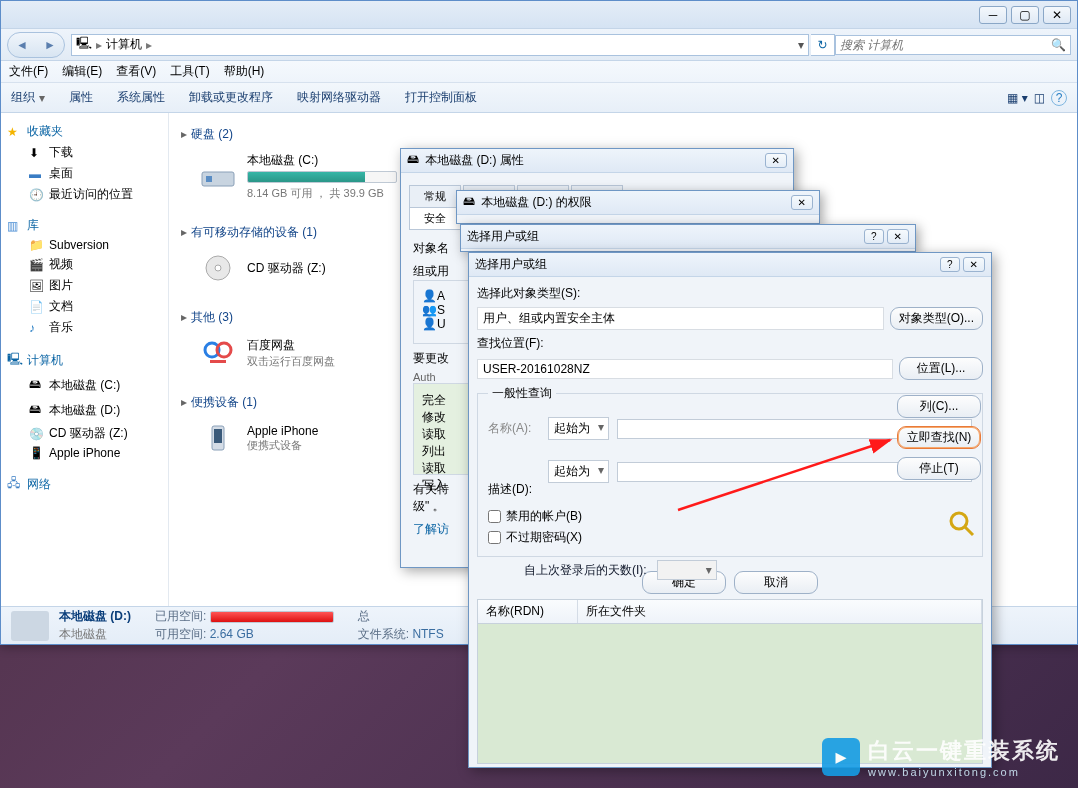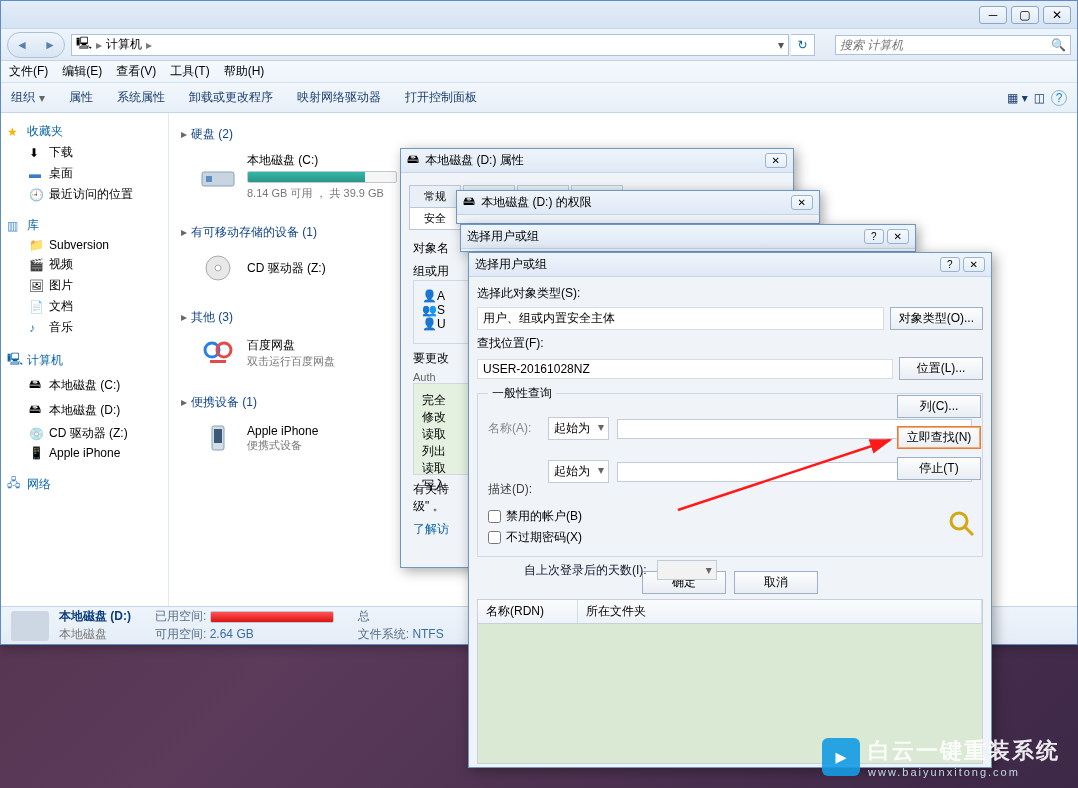--- a/index.html
+++ b/index.html
@@ -9,21 +9,21 @@
 .explorer-window { position: absolute; top: 0; left: 0; width: 1078px; height: 645px; background: #fff; border: 1px solid #5d8dc9; box-shadow: 0 2px 10px rgba(0,0,0,0.3); }
 .titlebar { height: 28px; background: linear-gradient(#e4edf7, #d5e3f3); display: flex; justify-content: flex-end; align-items: center; padding: 0 4px; border-bottom: 1px solid #c4d5e8; }
 .win-btn { width: 28px; height: 18px; margin: 0 2px; border: 1px solid #8aa7c7; border-radius: 3px; background: linear-gradient(#f4f8fc, #dfe9f5); display: flex; align-items: center; justify-content: center; cursor: pointer; }
 
 .navbar { height: 32px; background: linear-gradient(#eef4fb, #e2ebf5); display: flex; align-items: center; padding: 0 6px; border-bottom: 1px solid #c4d5e8; }
 .nav-arrows { width: 58px; height: 26px; background: linear-gradient(#f0f5fb, #d8e5f2); border: 1px solid #a9c2de; border-radius: 13px; display: flex; align-items: center; margin-right: 6px; }
 .nav-arrow { width: 28px; display: flex; justify-content: center; color: #5a7eae; cursor: pointer; }
 .breadcrumb-bar { flex: 1; height: 22px; background: #fff; border: 1px solid #a9c2de; display: flex; align-items: center; padding: 0 4px; margin-right: 2px; }
 .breadcrumb-bar .chev { color: #777; margin: 0 4px; }
 .refresh-btn { width: 24px; height: 22px; border: 1px solid #a9c2de; border-left: none; background: #fff; display: flex; align-items: center; justify-content: center; color: #0a64a4; cursor: pointer; }
-.searchbar { width: 236px; height: 20px; background: #fff; border: 1px solid #a9c2de; display: flex; align-items: center; padding: 0 4px; margin-left: 20px; }
+.searchbar { width: 236px; height: 20px; background: #fff; border: 1px solid #a9c2de; display: flex; align-items: center; padding: 0 4px; margin-left: 0; }
 .searchbar input { border: none; flex: 1; outline: none; color: #888; font-style: italic; }
 
 .menubar { height: 22px; background: linear-gradient(#f5f9fd, #eef4fb); display: flex; align-items: center; padding: 0 8px; border-bottom: 1px solid #d6e1ee; }
 .menubar span { margin-right: 14px; cursor: pointer; }
 
 .toolbar { height: 30px; background: linear-gradient(#f2f7fc, #e7eff8); display: flex; align-items: center; padding: 0 10px; border-bottom: 1px solid #c4d5e8; }
 .toolbar-item { margin-right: 24px; color: #1a3e6f; cursor: pointer; display: flex; align-items: center; }
 .toolbar-spacer { flex: 1; }
 .toolbar-right { display: flex; align-items: center; gap: 6px; }
 
@@ -58,21 +58,21 @@
 .dlg-title { height: 24px; background: linear-gradient(#eef4fb, #dfe9f5); display: flex; align-items: center; padding: 0 6px; border-bottom: 1px solid #c4d5e8; }
 .dlg-title .t { flex: 1; }
 .dlg-btn-sys { border: 1px solid #9ab3d0; background: linear-gradient(#f6fafd, #e4edf7); border-radius: 3px; padding: 1px 6px; margin-left: 3px; cursor: pointer; font-size: 10px; }
 .dlg-body { padding: 8px; }
 .tab-strip { display: flex; border-bottom: 1px solid #b9c7d8; margin: 4px 0 6px; }
 .tab { padding: 3px 14px; border: 1px solid #b9c7d8; border-bottom: none; background: #e9eff6; margin-right: 2px; cursor: pointer; font-size: 11px; }
 .tab.active { background: #fff; }
 .fieldset { border: 1px solid #cfd8e3; padding: 8px; margin-bottom: 6px; }
 .dlg-row { display: flex; align-items: center; margin: 5px 0; }
 .dlg-readonly { flex: 1; border: 1px solid #d8dde3; background: #fff; padding: 2px 5px; margin-right: 6px; }
-.dlg-button { min-width: 84px; padding: 2px 8px; border: 1px solid #9eb1c8; background: linear-gradient(#fdfdfd, #e9eef4); border-radius: 0; cursor: pointer; text-align: center; }
+.dlg-button { min-width: 84px; padding: 2px 8px; border: 1px solid #9eb1c8; background: linear-gradient(#fdfdfd, #e9eef4); border-radius: 9px; cursor: pointer; text-align: center; }
 .hl-btn { border-color: #e87a3a; box-shadow: 0 0 0 1px #f6a96d inset; }
 .group-box { border: 1px solid #cfd8e3; padding: 10px; margin-top: 4px; }
 .group-box legend { padding: 0 4px; background: #f0f4f9; }
 .combo { border: 1px solid #c2ccd8; background: #fff; padding: 2px 18px 2px 5px; position: relative; min-width: 60px; }
 .combo::after { content: "▾"; position: absolute; right: 4px; color: #666; }
 .text-in { border: 1px solid #c2ccd8; background: #fff; padding: 2px 5px; }
 .chk { display: flex; align-items: center; gap: 5px; }
 .results-head { display: flex; border: 1px solid #c7d1dc; background: linear-gradient(#fafcfe, #eef3f9); }
 .results-head div { padding: 3px 8px; border-right: 1px solid #d4dce6; }
 .results-body { height: 140px; background: #d9e9d3; border: 1px solid #c7d1dc; border-top: none; }
@@ -390,21 +390,21 @@
     </div>
 
     <fieldset class="group-box" style="position:relative;height:172px;">
       <legend>一般性查询</legend>
       <div class="dlg-row">
         <div style="width:60px;color:#888;">名称(A):</div>
         <div class="combo">起始为</div>
         <input class="text-in" style="flex: 1 1 0%; margin-left: 8px;">
       </div>
       <div class="dlg-row">
-        <div style="width:60px;color:#404040;margin-top:36px;">描述(D):</div>
+        <div style="width:60px;color:#000000;margin-top:36px;">描述(D):</div>
         <div class="combo">起始为</div>
         <input class="text-in" style="flex: 1 1 0%; margin-left: 8px;">
       </div>
       <div class="chk" style="margin-top:10px;">
         <input type="checkbox" style="">
         <span>禁用的帐户(B)</span>
       </div>
       <div class="chk" style="margin-top:4px;">
         <input type="checkbox" style="">
         <span>不过期密码(X)</span>

